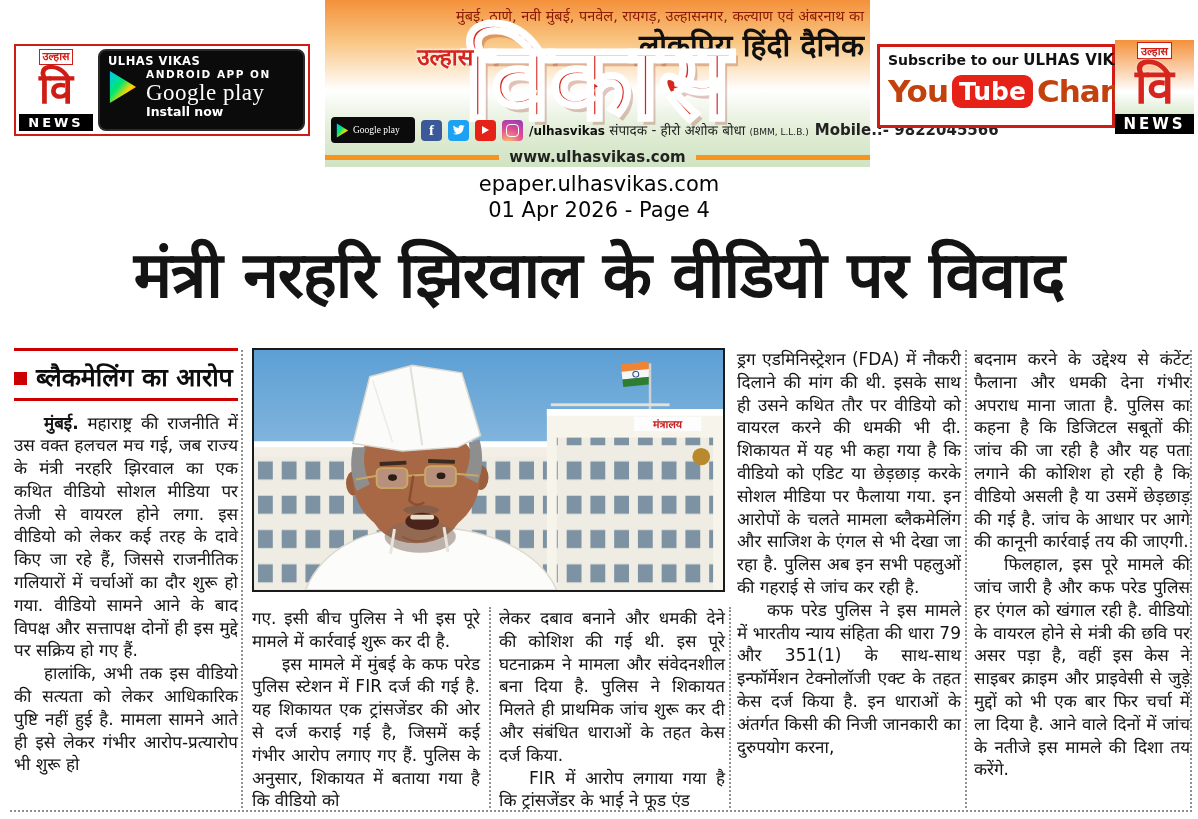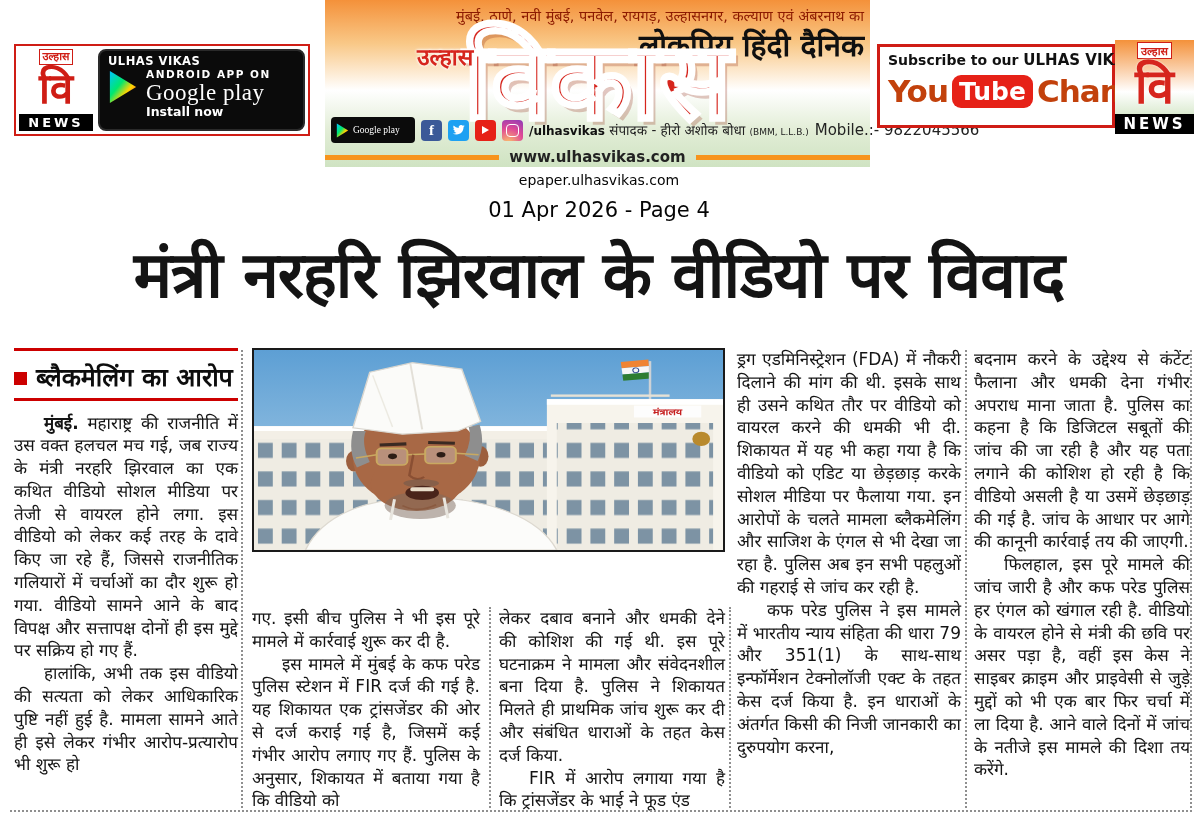--- a/index.html
+++ b/index.html
@@ -36,21 +36,21 @@
   .soc-fb { background:#3b5998; color:#fff; font-weight:bold; font-size:15px; font-family:"Liberation Serif",serif; }
   .soc-tw { background:#1da1f2; }
   .soc-tw svg { width:14px; height:14px; }
   .soc-yt { background:#e62117; }
   .soc-yt span { width:0; height:0; border-left:7px solid #fff; border-top:4.5px solid transparent; border-bottom:4.5px solid transparent; }
   .soc-ig { background:radial-gradient(circle at 30% 110%, #fdc468 0%, #df4996 55%, #8a3ab9 100%); position:relative; }
   .soc-ig i { display:block; width:13px; height:13px; border:1.6px solid #fff; border-radius:4px; }
   .editor-line { font-size:13.5px; color:#222; white-space:nowrap; }
   .editor-line b { font-size:12px; color:#111; }
   .editor-qual { font-size:9px; }
-  .mobile { margin-left:auto; font-size:15px; font-weight:normal; color:#222; white-space:nowrap; }
+  .mobile { margin-left:auto; font-size:15px; font-weight:bold; color:#222; white-space:nowrap; }
   .www-rule { position:absolute; left:0; right:0; bottom:0; height:20px; display:flex; align-items:center;text-align:right; }
   .www-rule .bar { flex:1; height:5px; background:#f7941d; }
   .www-rule .txt { margin:0 10px; font-size:15px; font-weight:bold; color:#222; }
 
   
   .app-badge { position:absolute; left:14px; top:44px; width:296px; height:92px;
     border:2px solid #cf1d15; background:#fff; display:flex; gap:5px; padding:3px; }
   .vi-logo { width:74px; display:flex; flex-direction:column; align-items:center; justify-content:space-between; }
   .vi-logo .ulhas-tag { font-size:11px; font-weight:bold; color:#cf1d15; border:1px solid #cf1d15; padding:0 3px; line-height:1.25; }
   .vi-logo .vi { font-size:42px; line-height:0.95; font-weight:800; color:#cf1d15; }
@@ -76,42 +76,42 @@
     border-radius:9px; padding:2px 7px; }
   .vi-news-right { position:absolute; left:1115px; top:40px; width:79px; height:94px;
     background:linear-gradient(180deg,#f4913a 0%,#ffffff 55%,#bcd9a8 100%);
     display:flex; flex-direction:column; align-items:center; justify-content:space-between; padding-top:2px; }
   .vi-news-right .ulhas-tag { font-size:11px; font-weight:bold; color:#cf1d15; background:#fff; border:1px solid #cf1d15; padding:0 3px; }
   .vi-news-right .vi { font-size:48px; line-height:0.9; font-weight:800; color:#d6251d; text-shadow:0 0 2px #fff; }
   .vi-news-right .news { width:100%; background:#000; color:#fff; text-align:center;
     font-size:15px; font-weight:bold; letter-spacing:3px; padding:1px 0; }
 
   .epaper-url { position:absolute; top:172px; left:0; width:100%; text-align:center;
-    font-size:14px; color:#050505; }
+    font-size:21px; color:#050505; }
   .page-date { position:absolute; top:198px; left:0; width:100%; text-align:center;
     font-size:21px; color:#050505; }
 
   
   .headline-wrap { position:absolute; top:234px; left:8px; width:1182px; text-align:center; }
   .headline { display:inline-block; white-space:nowrap; font-size:64px; line-height:1.3;
     font-weight:800; color:#141414; letter-spacing:-1px; }
 
   
   .col { position:absolute; top:348px; font-size:17px; line-height:22.8px; text-align:justify; color:#141414; }
   .col p { text-indent:30px; }
   .col p.noind { text-indent:0; }
   .dateline { font-weight:bold; }
   .subhead-row { display:flex; align-items:center; gap:9px; margin-bottom:3px; }
   .subhead-row .sq { width:13px; height:13px; background:#cc0000; flex:0 0 auto; }
   .subhead-row .t { font-size:25px; line-height:1.3; font-weight:bold; color:#0d0d0d; white-space:nowrap; }
   .red-rule { height:3px; background:#cc0000; margin-bottom:11px; }
   .vsep { position:absolute; width:0; border-left:2px dotted #8f8f8f; }
   .hsep { position:absolute; height:0; border-top:2px dotted #8f8f8f; }
 
-  .photo { position:absolute; left:252px; top:348px; width:473px; height:204px;
+  .photo { position:absolute; left:252px; top:348px; width:473px; height:244px;
     border:2px solid #1a1a1a; background:#a16207; }
   .photo svg { display:block; width:100%; height:100%; }
 </style>
 </head>
 <body>
 
 <div id="page">
 
   <div class="masthead-band">
     <div class="cities">मुंबई, ठाणे, नवी मुंबई, पनवेल, रायगड़, उल्हासनगर, कल्याण एवं अंबरनाथ का</div>

